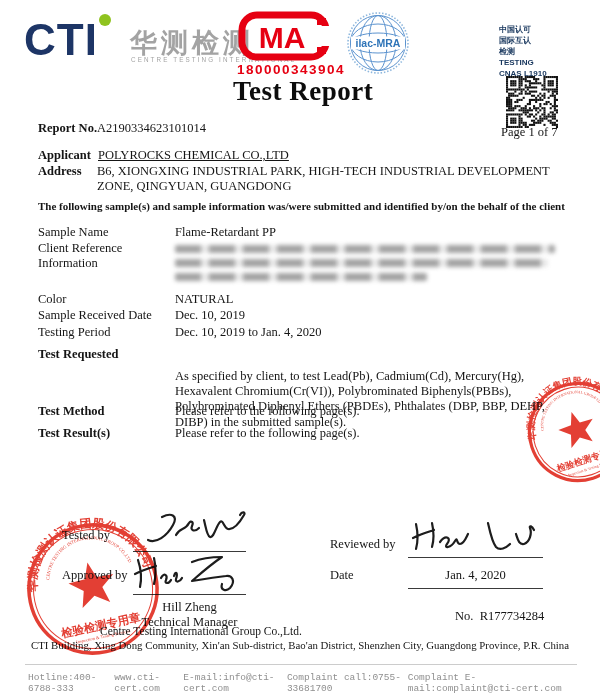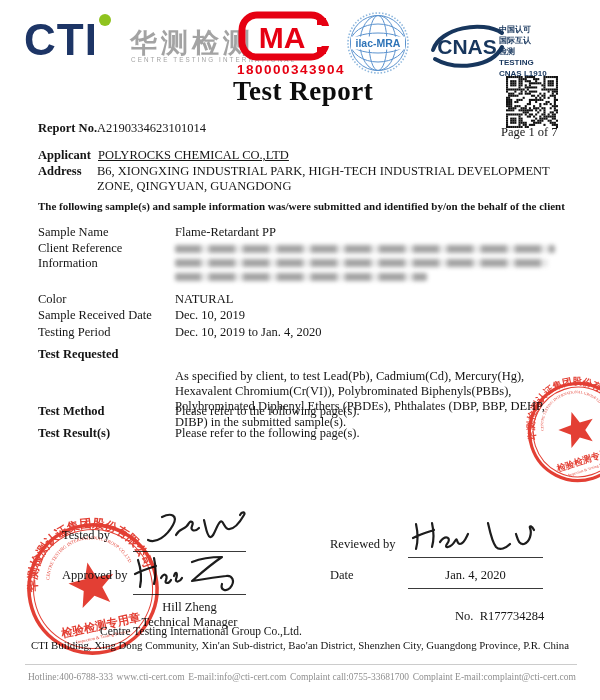--- a/index.html
+++ b/index.html
@@ -29,21 +29,21 @@
   .sig-line{height:1px;background:#3a3a3a;}
   .sig svg{display:block;}
   .sig path{fill:none;stroke:#1d1d1d;stroke-width:2.2;stroke-linecap:round;stroke-linejoin:round;}
   .center{text-align:center;}
   
   .stamp{mix-blend-mode:multiply;opacity:.9;}
   
   .foot-co{font-size:11.5px;}
   .foot-addr{font-size:10.8px;text-align:center;}
   .foot-rule{height:1px;background:#cccccc;}
-  .foot-row{display:flex;justify-content:space-between;font-family:Liberation Serif, serif;
+  .foot-row{display:flex;justify-content:space-between;font-family:Liberation Mono, monospace;
             font-size:9.5px;color:#8f8f8f;}
 </style>
 </head>
 <body>
 
 <div class="page">
 
   <div class="abs" style="left:24px;top:18px;">
     <span class="cti-acronym">CTI</span>
   </div>
@@ -68,27 +68,20 @@
       <circle cx="32" cy="32" r="27.5" fill="none" stroke="#5b93cf" stroke-width="1"></circle>
       <ellipse cx="32" cy="32" rx="9" ry="27.5" fill="none" stroke="#5b93cf" stroke-width="1"></ellipse>
       <ellipse cx="32" cy="32" rx="18" ry="27.5" fill="none" stroke="#5b93cf" stroke-width="1"></ellipse>
       <ellipse cx="32" cy="32" rx="27.5" ry="10" fill="none" stroke="#5b93cf" stroke-width="1"></ellipse>
       <ellipse cx="32" cy="32" rx="27.5" ry="19" fill="none" stroke="#5b93cf" stroke-width="1"></ellipse>
       <rect x="5" y="25.5" width="54" height="13" fill="#ffffff"></rect>
       <text x="32" y="35.5" text-anchor="middle" font-family="Liberation Sans, sans-serif" font-weight="bold" font-size="10.5" fill="#2e74b8">ilac-MRA</text>
     </svg>
   </div>
 
-  <div class="abs" style="left:428px;top:20px;">
-    <svg width="78" height="52" viewBox="0 0 78 52">
-      <path d="M5,30 C12,8 54,0 74,13" fill="none" stroke="#17365d" stroke-width="4" stroke-linecap="round"></path>
-      <path d="M7,39 C28,51 64,47 74,27" fill="none" stroke="#17365d" stroke-width="4" stroke-linecap="round"></path>
-      <text x="39" y="34" text-anchor="middle" font-family="Liberation Sans, sans-serif" font-weight="bold" font-size="21" fill="#17365d">CNAS</text>
-    </svg>
-  </div>
 
   <div class="abs accr" style="left:499px;top:24px;">
     <span>中国认可</span>
     <span>国际互认</span>
     <span>检测</span>
     <span>TESTING</span>
     <span>CNAS L1910</span>
   </div>
 
   <div class="abs doc-title" style="left:233px;top:76px;">Test Report</div>

